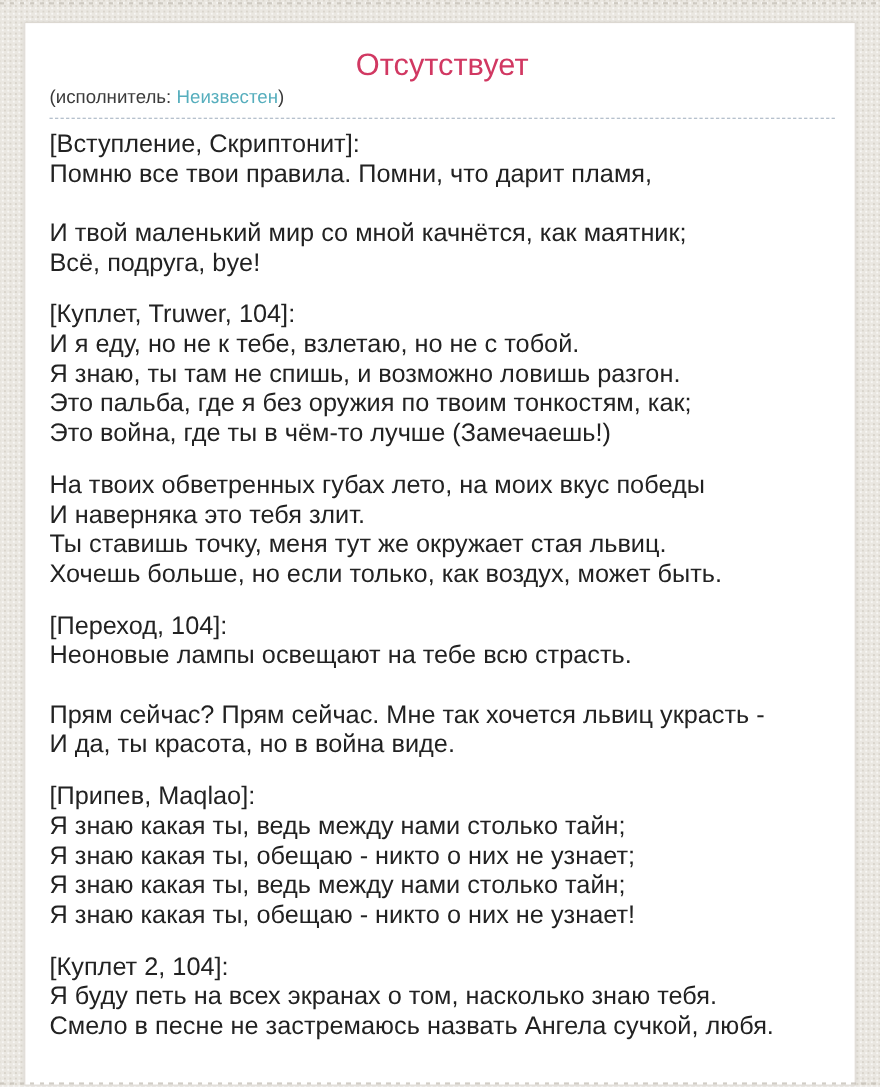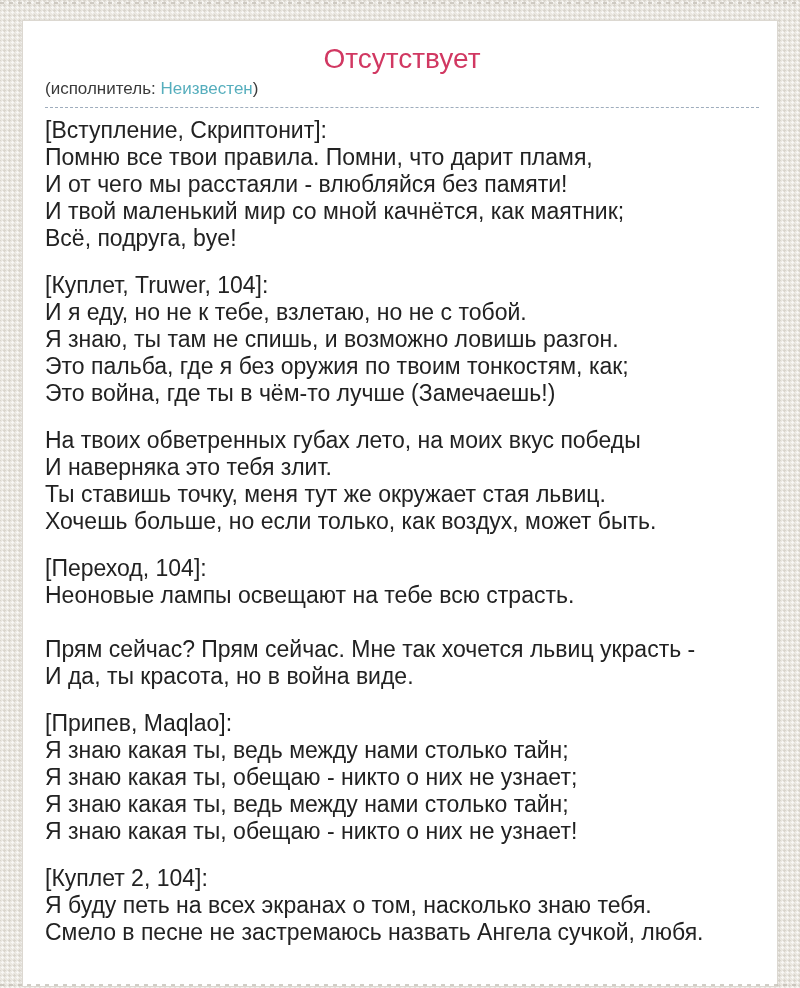--- a/index.html
+++ b/index.html
@@ -61,21 +61,21 @@
 <body>
 
 <div class="edge-dashes top"></div>
 
 <div class="card">
   <h1 class="song-title">Отсутствует</h1>
 
   <div class="artist-line"><span>(исполнитель: </span><a href="#">Неизвестен</a><span>)</span></div>
 
   <div class="lyrics">
-      <p class="stanza"><span>[Вступление, Скриптонит]:</span><br><span>Помню все твои правила. Помни, что дарит пламя,</span><br><span>И от чего мы расстаяли - влюбляйся без памяти!</span><br><span>И твой маленький мир со мной качнётся, как маятник;</span><br><span>Всё, подруга, bye!</span></p>
+      <p class="stanza"><span>[Вступление, Скриптонит]:</span><br><span>Помню все твои правила. Помни, что дарит пламя,</span><br><br><span>И твой маленький мир со мной качнётся, как маятник;</span><br><span>Всё, подруга, bye!</span></p>
       <p class="stanza"><span>[Куплет, Truwer, 104]:</span><br><span>И я еду, но не к тебе, взлетаю, но не с тобой.</span><br><span>Я знаю, ты там не спишь, и возможно ловишь разгон.</span><br><span>Это пальба, где я без оружия по твоим тонкостям, как;</span><br><span>Это война, где ты в чём-то лучше (Замечаешь!)</span></p>
       <p class="stanza"><span>На твоих обветренных губах лето, на моих вкус победы</span><br><span>И наверняка это тебя злит.</span><br><span>Ты ставишь точку, меня тут же окружает стая львиц.</span><br><span>Хочешь больше, но если только, как воздух, может быть.</span></p>
       <p class="stanza"><span>[Переход, 104]:</span><br><span>Неоновые лампы освещают на тебе всю страсть.</span><br><br><span>Прям сейчас? Прям сейчас. Мне так хочется львиц украсть -</span><br><span>И да, ты красота, но в война виде.</span></p>
       <p class="stanza"><span>[Припев, Maqlao]:</span><br><span>Я знаю какая ты, ведь между нами столько тайн;</span><br><span>Я знаю какая ты, обещаю - никто о них не узнает;</span><br><span>Я знаю какая ты, ведь между нами столько тайн;</span><br><span>Я знаю какая ты, обещаю - никто о них не узнает!</span></p>
       <p class="stanza"><span>[Куплет 2, 104]:</span><br><span>Я буду петь на всех экранах о том, насколько знаю тебя.</span><br><span>Смело в песне не застремаюсь назвать Ангела сучкой, любя.</span></p>
     </div>
 </div>
 
 <div class="edge-dashes bottom"></div>
 

